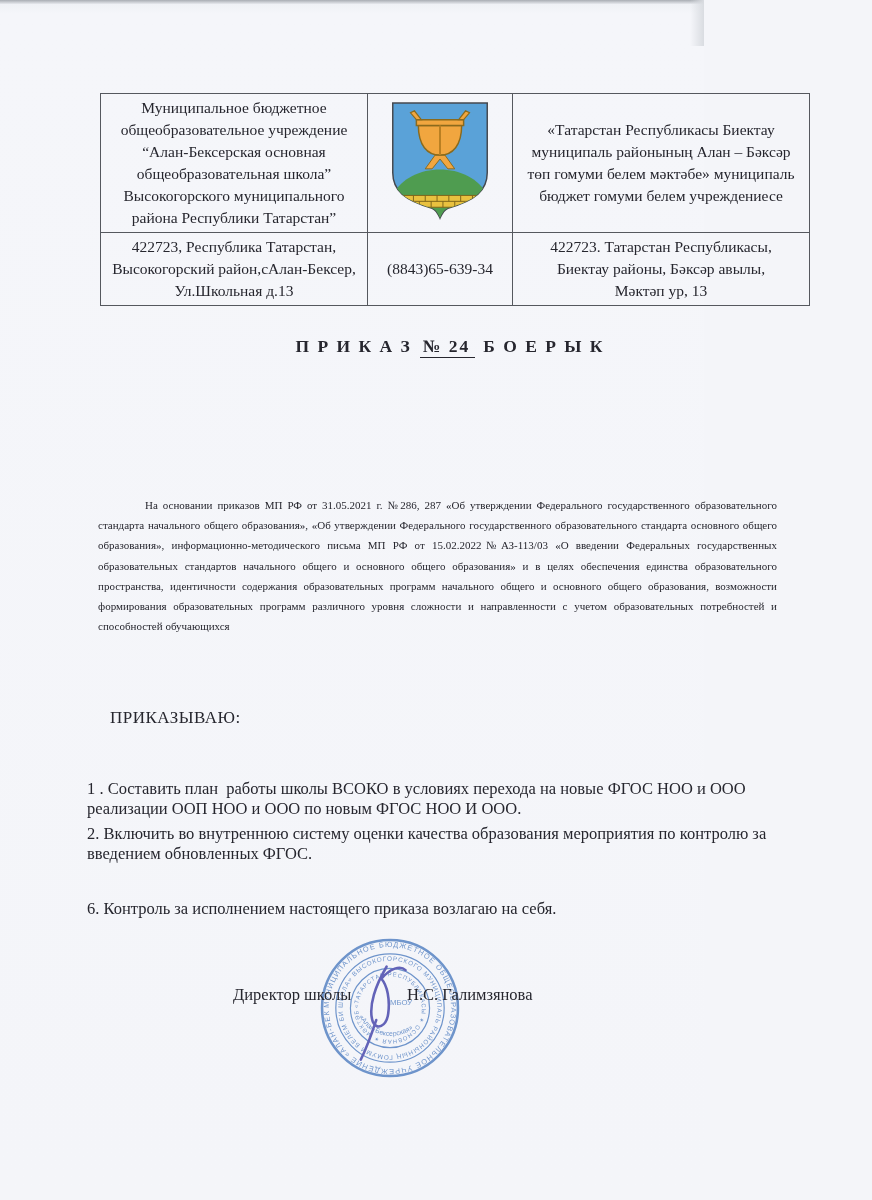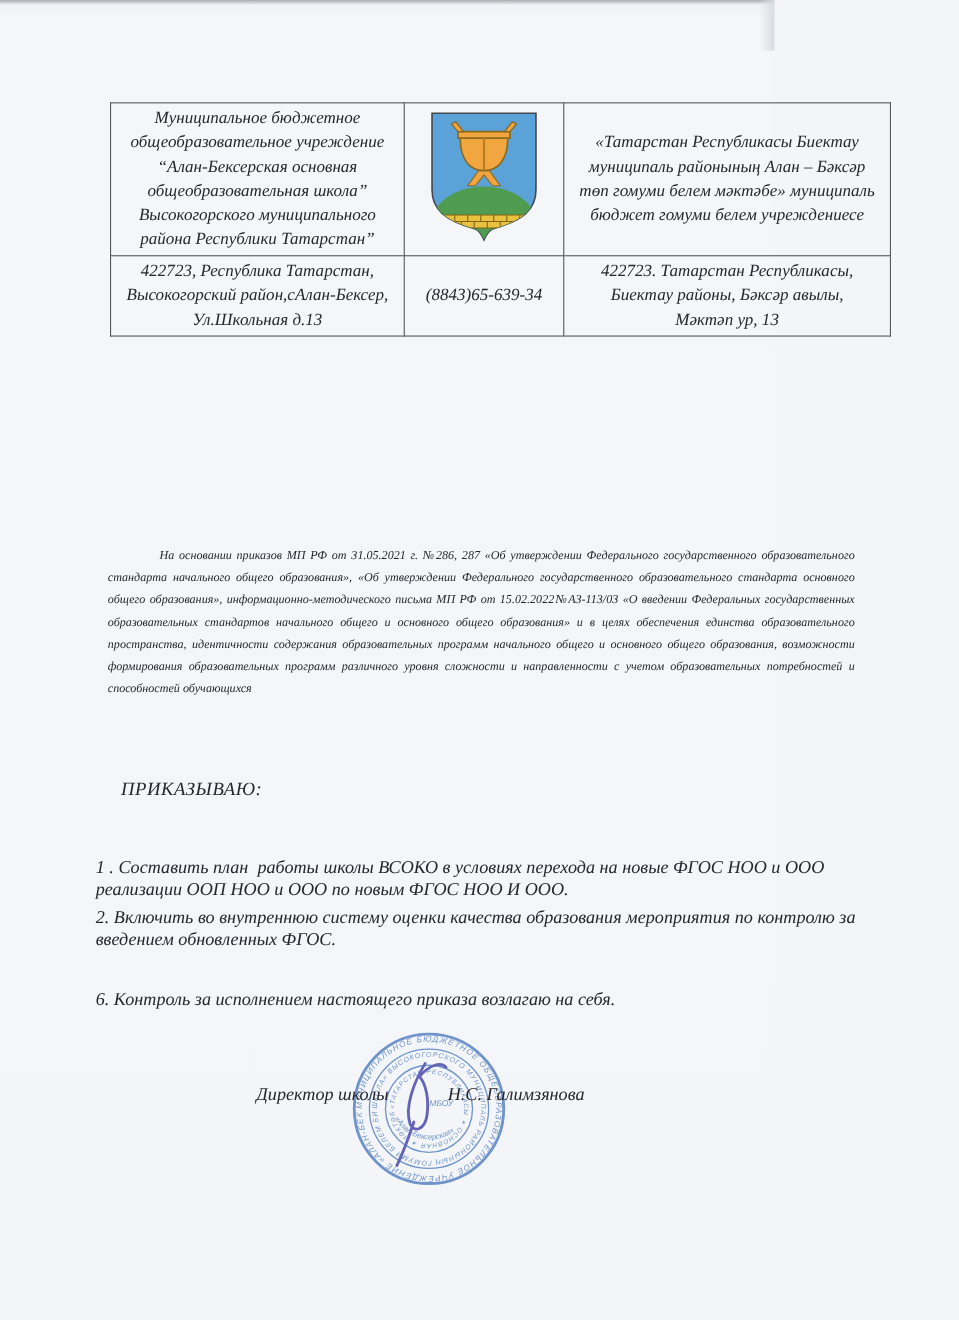--- a/index.html
+++ b/index.html
@@ -1,20 +1,20 @@
 <!DOCTYPE html>
 <html><head>
 <meta charset="utf-8">
 <style>
   html,body{margin:0;padding:0;}
   body{width:872px;height:1200px;overflow:hidden;
        font-family:"Liberation Serif","DejaVu Serif",serif;
        background:#f4f5f9;color:#26262e;}
   .page{position:relative;width:704px;height:1200px;
-        background:linear-gradient(180deg,#edeff4 0,#f5f6fa 14px,#f4f5f9 100%);font-style:italic;}
+        background:linear-gradient(180deg,#edeff4 0,#f5f6fa 14px,#f4f5f9 100%);}
   .scan-edge-top{position:absolute;top:0;left:0;right:0;height:4px;
         background:linear-gradient(180deg,#a9adb3,#e7e9ee);}
   
   table.hdr{position:absolute;left:100px;top:93px;width:688px;
         border-collapse:collapse;table-layout:fixed;font-size:15.5px;line-height:1.42;}
   table.hdr td{border:1px solid #55585e;text-align:center;vertical-align:middle;
         padding:3px 4px;}
   td.c1{width:258px;} td.c2{width:136px;margin-top:48px;} td.c3{width:288px;}
   .pre{white-space:pre-line;}
   .prew{white-space:pre-wrap;}
@@ -86,20 +86,21 @@
 Высокогорский район,сАлан-Бексер,
 Ул.Школьная д.13</td>
       <td class="c2">(8843)65-639-34</td>
       <td class="c3 pre">422723. Татарстан Республикасы,
 Биектау районы, Бәксәр авылы,
 Мәктәп ур, 13</td>
     </tr>
   </tbody>
     </table>
 
+  <div class="title"><span>П Р И К А З</span><span class="num">№ 24</span><span>Б О Е Р Ы К</span></div>
 
 
 
   <div class="preamble">На основании приказов МП РФ от 31.05.2021 г. №286, 287 «Об утверждении Федерального государственного образовательного стандарта начального общего образования», «Об утверждении Федерального государственного образовательного стандарта основного общего образования», информационно-методического письма МП РФ от 15.02.2022№АЗ-113/03 «О введении Федеральных государственных образовательных стандартов начального общего и основного общего образования» и в целях обеспечения единства образовательного пространства, идентичности содержания образовательных программ начального общего и основного общего образования, возможности формирования образовательных программ различного уровня сложности и направленности с учетом образовательных потребностей  и способностей обучающихся</div>
 
   <div class="resolve">ПРИКАЗЫВАЮ:</div>
 
   <div class="item item1 prew">1 . Составить план  работы школы ВСОКО в условиях перехода на новые ФГОС НОО и ООО реализации ООП НОО и ООО по новым ФГОС НОО И ООО.</div>
   <div class="item item2 prew">2. Включить во внутреннюю систему оценки качества образования мероприятия по контролю за введением обновленных ФГОС.</div>
   <div class="item item6 prew">6. Контроль за исполнением настоящего приказа возлагаю на себя.</div>

